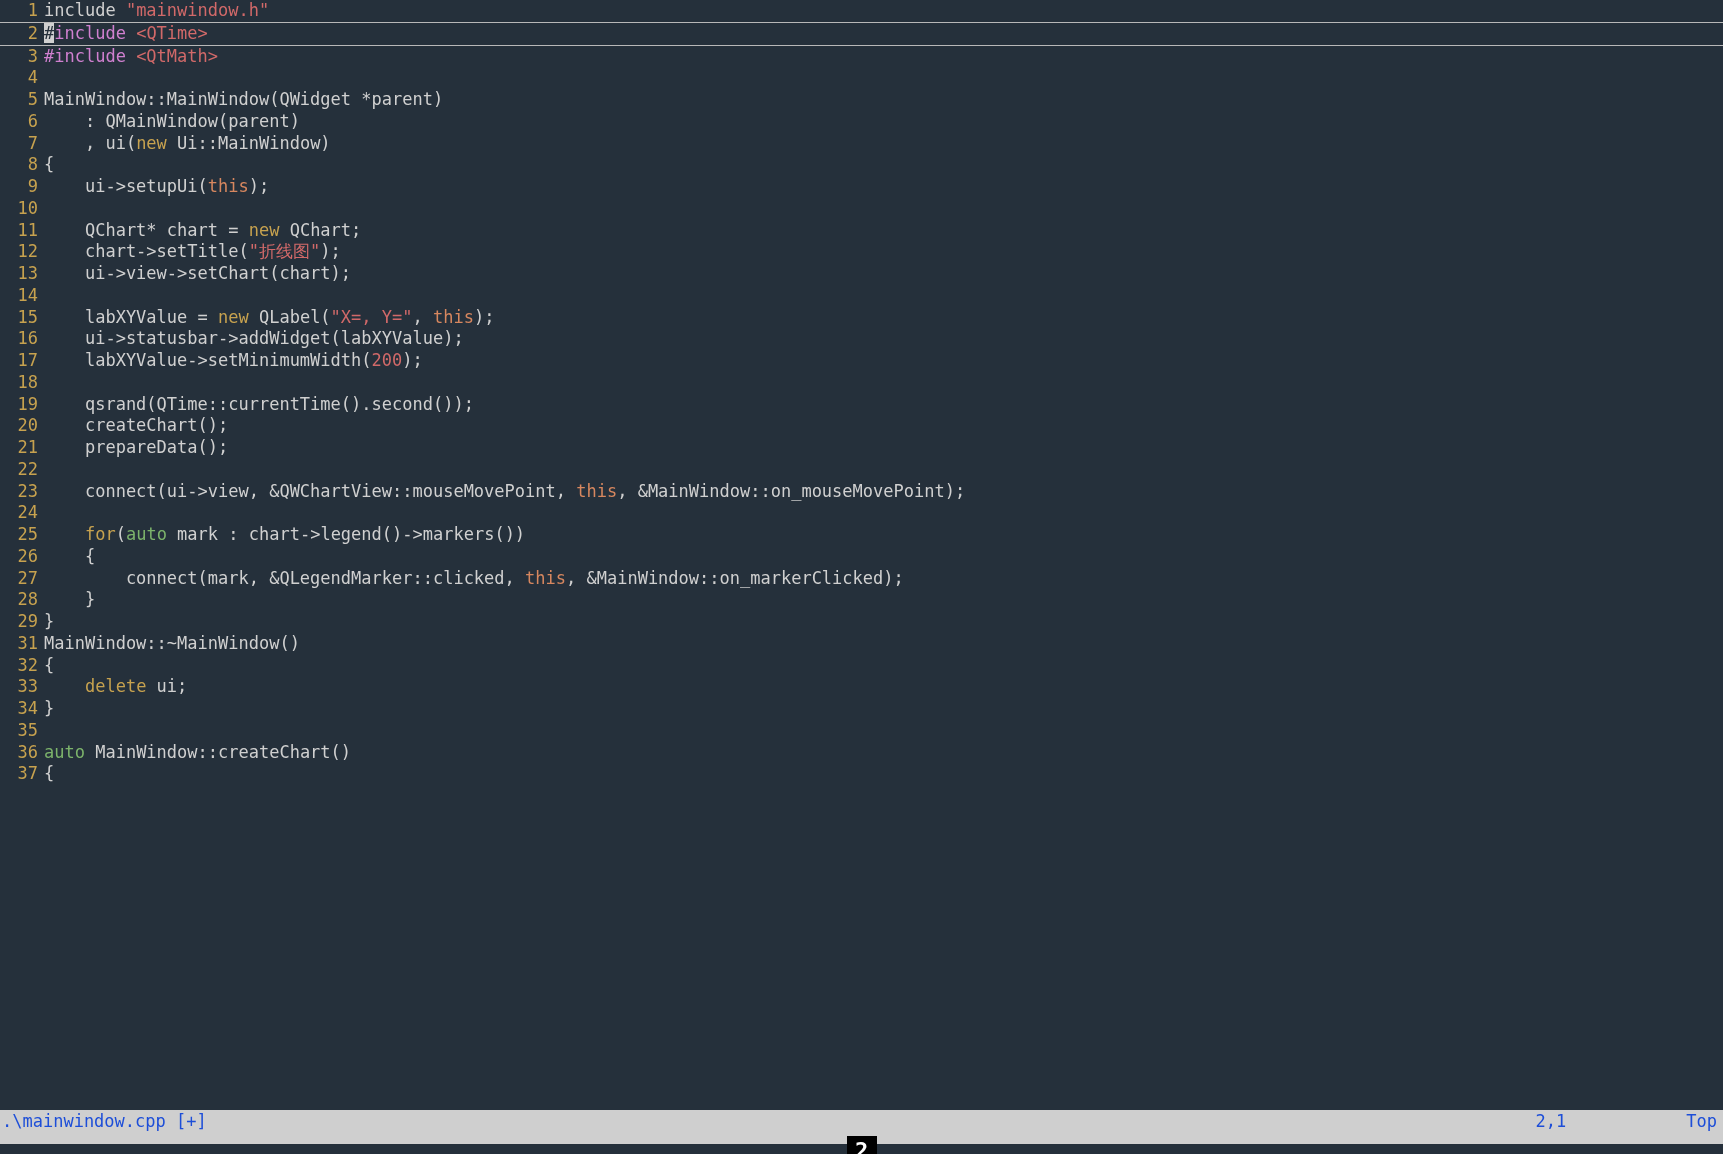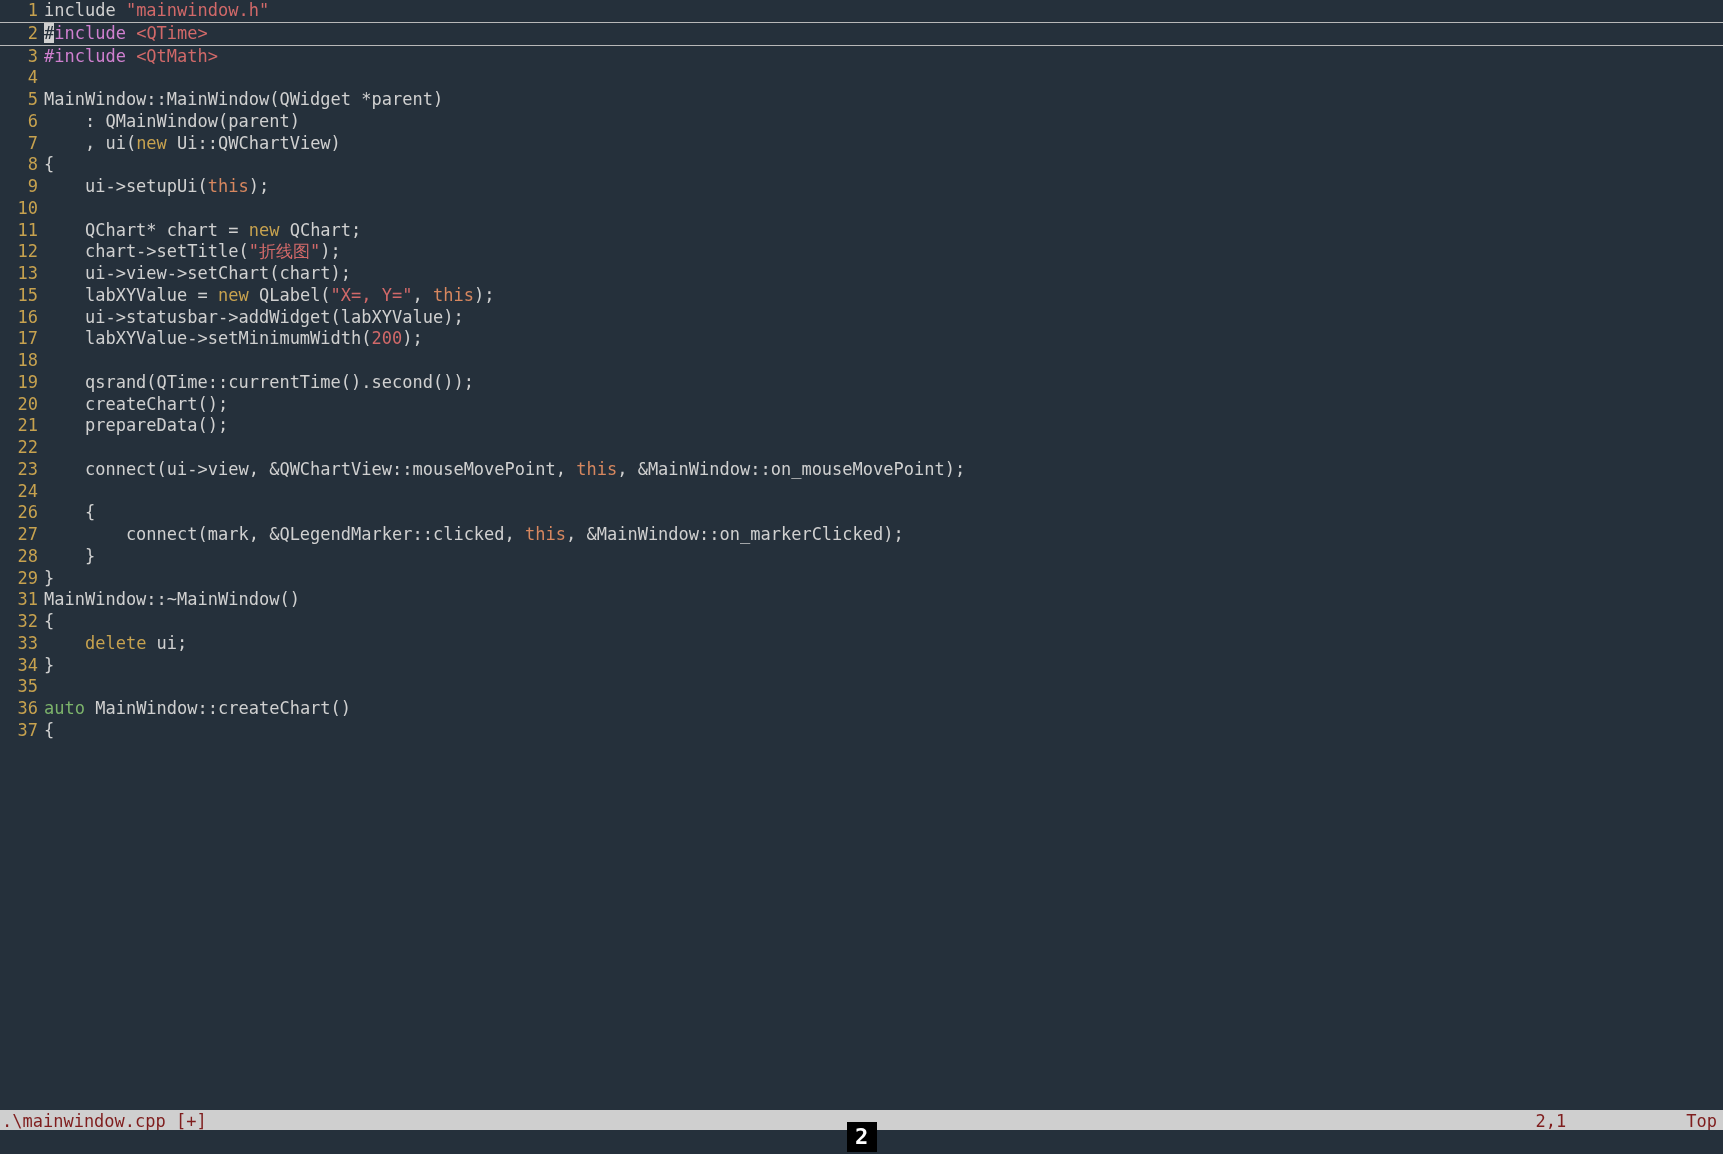--- a/index.html
+++ b/index.html
@@ -43,24 +43,24 @@
     color: #25303b;
   }
   .kw-pp   { color: #d080d0; } 
   .kw-type { color: #7cb36b; } 
   .kw-stmt { color: #c7a24f; } 
   .kw-this { color: #d7875f; } 
   .str     { color: #d16969; } 
   .num     { color: #d16969; margin-top: 37px; } 
   .status {
     background: #cfcfcf;
-    color: #7f1d1d;
+    color: #1d4ed8;
     white-space: pre;
     display: flex;
-    height: 20px;
+    height: 34px;
     line-height: 22px;
     padding: 0 2px;
   }
   .status .filename { flex: 0 0 auto; }
   .status .spacer { flex: 1; }
   .status .pos { flex: 0 0 auto; padding-right: 120px; text-align: right; }
   .status .scroll { flex: 0 0 auto; padding-right: 4px; }
   .cmdline {
     background: #25303b;
     color: #d0d0d0;
@@ -88,37 +88,39 @@
 </head>
 <body>
 
 <div class="editor" id="editor">
     <div class="line"><span class="gutter">1</span><span class="code"><span>include </span><span class="str">"mainwindow.h"</span></span></div>
     <div class="line current"><span class="gutter">2</span><span class="code"><span class="cursor">#</span><span class="kw-pp">include </span><span class="str">&lt;QTime&gt;</span></span></div>
     <div class="line"><span class="gutter">3</span><span class="code"><span class="kw-pp">#include </span><span class="str">&lt;QtMath&gt;</span></span></div>
     <div class="line"><span class="gutter">4</span><span class="code"><span></span></span></div>
     <div class="line"><span class="gutter">5</span><span class="code"><span>MainWindow::MainWindow(QWidget *parent)</span></span></div>
     <div class="line"><span class="gutter">6</span><span class="code"><span>    : QMainWindow(parent)</span></span></div>
-    <div class="line"><span class="gutter">7</span><span class="code"><span>    , ui(</span><span class="kw-stmt">new</span><span> Ui::QWChartView)</span></span></div>
+    <div class="line"><span class="gutter">7</span><span class="code"><span>    , ui(</span><span class="kw-stmt">new</span><span> Ui::MainWindow)</span></span></div>
     <div class="line"><span class="gutter">8</span><span class="code"><span>{</span></span></div>
     <div class="line"><span class="gutter">9</span><span class="code"><span>    ui-&gt;setupUi(</span><span class="kw-this">this</span><span>);</span></span></div>
     <div class="line"><span class="gutter">10</span><span class="code"><span></span></span></div>
     <div class="line"><span class="gutter">11</span><span class="code"><span>    QChart* chart = </span><span class="kw-stmt">new</span><span> QChart;</span></span></div>
     <div class="line"><span class="gutter">12</span><span class="code"><span>    chart-&gt;setTitle(</span><span class="str">"折线图"</span><span>);</span></span></div>
     <div class="line"><span class="gutter">13</span><span class="code"><span>    ui-&gt;view-&gt;setChart(chart);</span></span></div>
+    <div class="line"><span class="gutter">14</span><span class="code"><span></span></span></div>
     <div class="line"><span class="gutter">15</span><span class="code"><span>    labXYValue = </span><span class="kw-stmt">new</span><span> QLabel(</span><span class="str">"X=, Y="</span><span>, </span><span class="kw-this">this</span><span>);</span></span></div>
     <div class="line"><span class="gutter">16</span><span class="code"><span>    ui-&gt;statusbar-&gt;addWidget(labXYValue);</span></span></div>
     <div class="line"><span class="gutter">17</span><span class="code"><span>    labXYValue-&gt;setMinimumWidth(</span><span class="num">200</span><span>);</span></span></div>
     <div class="line"><span class="gutter">18</span><span class="code"><span></span></span></div>
     <div class="line"><span class="gutter">19</span><span class="code"><span>    qsrand(QTime::currentTime().second());</span></span></div>
     <div class="line"><span class="gutter">20</span><span class="code"><span>    createChart();</span></span></div>
     <div class="line"><span class="gutter">21</span><span class="code"><span>    prepareData();</span></span></div>
     <div class="line"><span class="gutter">22</span><span class="code"><span></span></span></div>
     <div class="line"><span class="gutter">23</span><span class="code"><span>    connect(ui-&gt;view, &amp;QWChartView::mouseMovePoint, </span><span class="kw-this">this</span><span>, &amp;MainWindow::on_mouseMovePoint);</span></span></div>
     <div class="line"><span class="gutter">24</span><span class="code"><span></span></span></div>
+    <div class="line"><span class="gutter">25</span><span class="code"><span>    </span><span class="kw-stmt">for</span><span>(</span><span class="kw-type">auto</span><span> mark : chart-&gt;legend()-&gt;markers())</span></span></div>
     <div class="line"><span class="gutter">26</span><span class="code"><span>    {</span></span></div>
     <div class="line"><span class="gutter">27</span><span class="code"><span>        connect(mark, &amp;QLegendMarker::clicked, </span><span class="kw-this">this</span><span>, &amp;MainWindow::on_markerClicked);</span></span></div>
     <div class="line"><span class="gutter">28</span><span class="code"><span>    }</span></span></div>
     <div class="line"><span class="gutter">29</span><span class="code"><span>}</span></span></div>
     <div class="line"><span class="gutter">31</span><span class="code"><span>MainWindow::~MainWindow()</span></span></div>
     <div class="line"><span class="gutter">32</span><span class="code"><span>{</span></span></div>
     <div class="line"><span class="gutter">33</span><span class="code"><span>    </span><span class="kw-stmt">delete</span><span> ui;</span></span></div>
     <div class="line"><span class="gutter">34</span><span class="code"><span>}</span></span></div>
     <div class="line"><span class="gutter">35</span><span class="code"><span></span></span></div>
     <div class="line"><span class="gutter">36</span><span class="code"><span class="kw-type">auto</span><span> MainWindow::createChart()</span></span></div>

